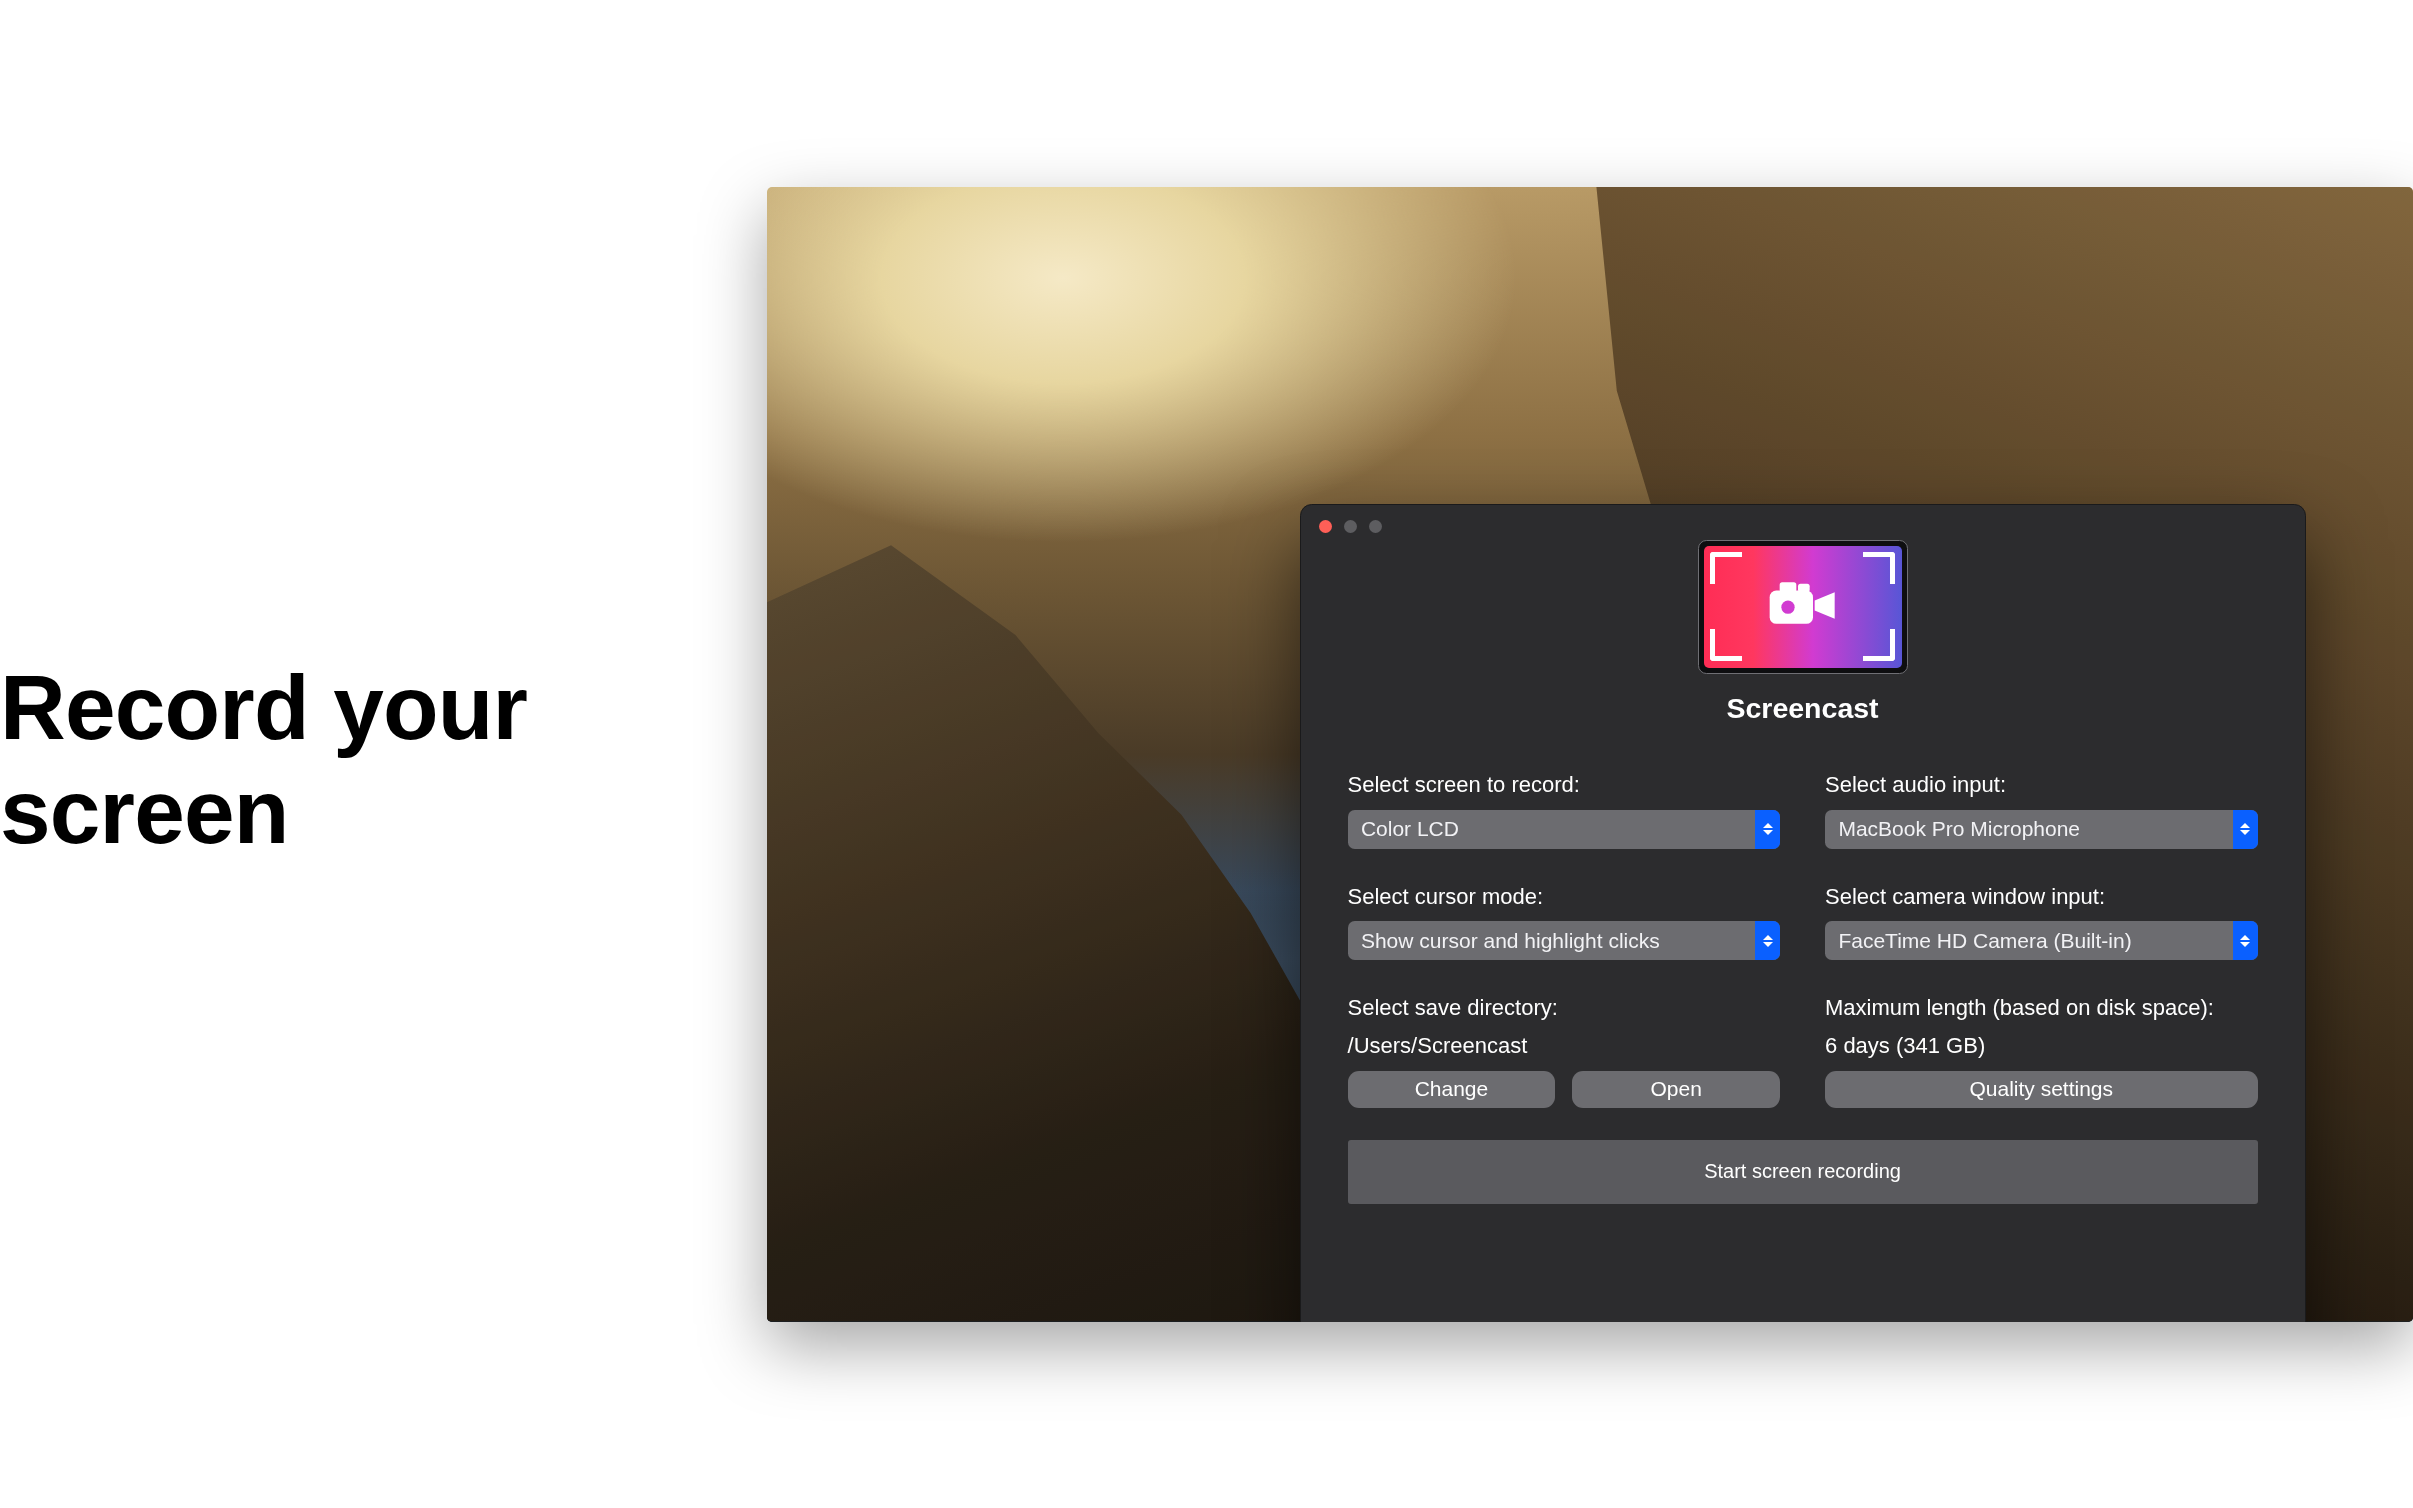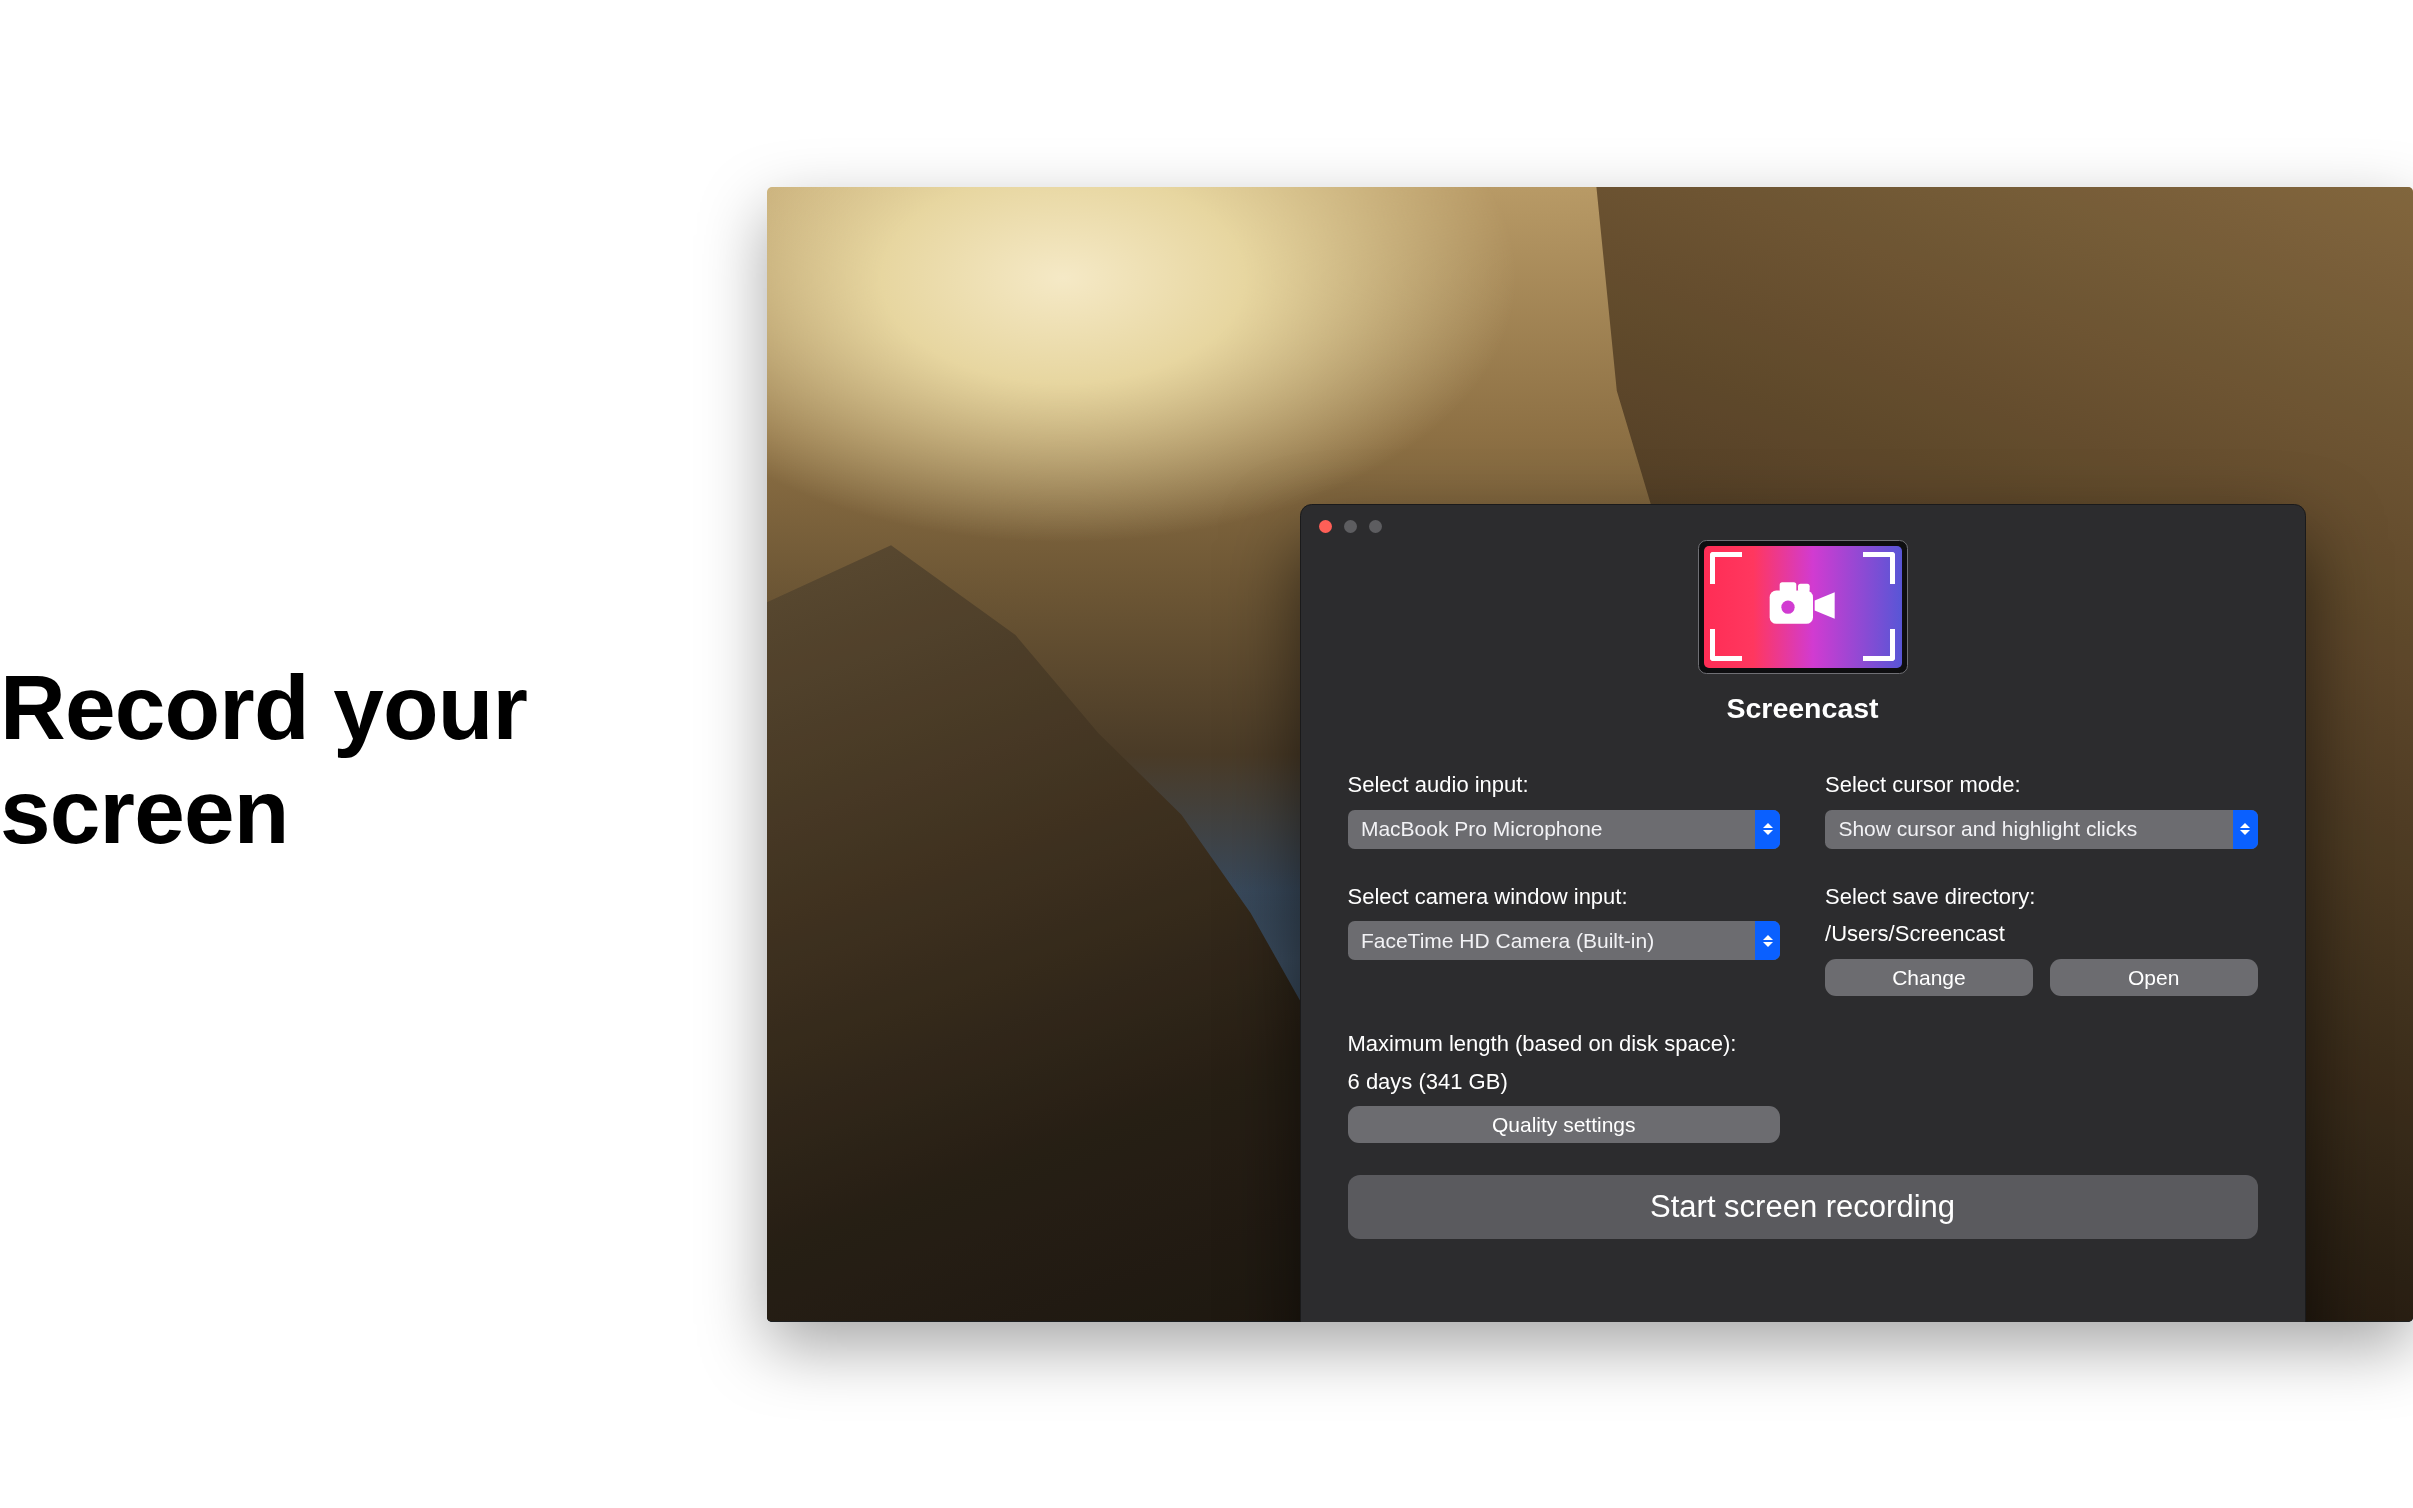--- a/index.html
+++ b/index.html
@@ -98,22 +98,22 @@
   .chev.down{border-top:5.9px solid #fff;}
 
   .btn{
     height:37px;border:none;border-radius:11px;background:var(--button);color:#fff;
     font-size:21px;cursor:default;
   }
   .btn-row{display:grid;grid-template-columns:1fr 1fr;column-gap:17px;}
   .btn.full{width:100%;}
 
   .start{
-    margin:32px 47px 0;height:64px;border-radius:12px;background:var(--start);
-    display:flex;align-items:center;justify-content:center;color:#fff;font-size:31px;
+    margin:32px 47px 0;height:64px;border-radius:3px;background:var(--start);
+    display:flex;align-items:center;justify-content:center;color:#fff;font-size:20px;
   }
 </style>
 </head>
 <body>
 
 <div class="page">
   <div class="headline">Record your screen</div>
 
   <div class="desktop">
     <div class="sea"></div>
@@ -145,20 +145,30 @@
                 <circle cx="24" cy="30" r="8" fill="#d13bd1"></circle>
               </svg>
             </span>
           </div>
         </div>
         <div class="app-title">Screencast</div>
       </div>
 
       <div class="grid">
 
+        <div class="group">
+          <div class="label">Select screen to record:</div>
+          <div class="select">
+            <span>Color LCD</span>
+            <span class="endcap">
+              <span class="chev up"></span>
+                <span class="chev down"></span>
+            </span>
+          </div>
+        </div>
 
         <div class="group">
           <div class="label">Select audio input:</div>
           <div class="select">
             <span>MacBook Pro Microphone</span>
             <span class="endcap">
               <span class="chev up"></span>
                 <span class="chev down"></span>
             </span>
           </div>

